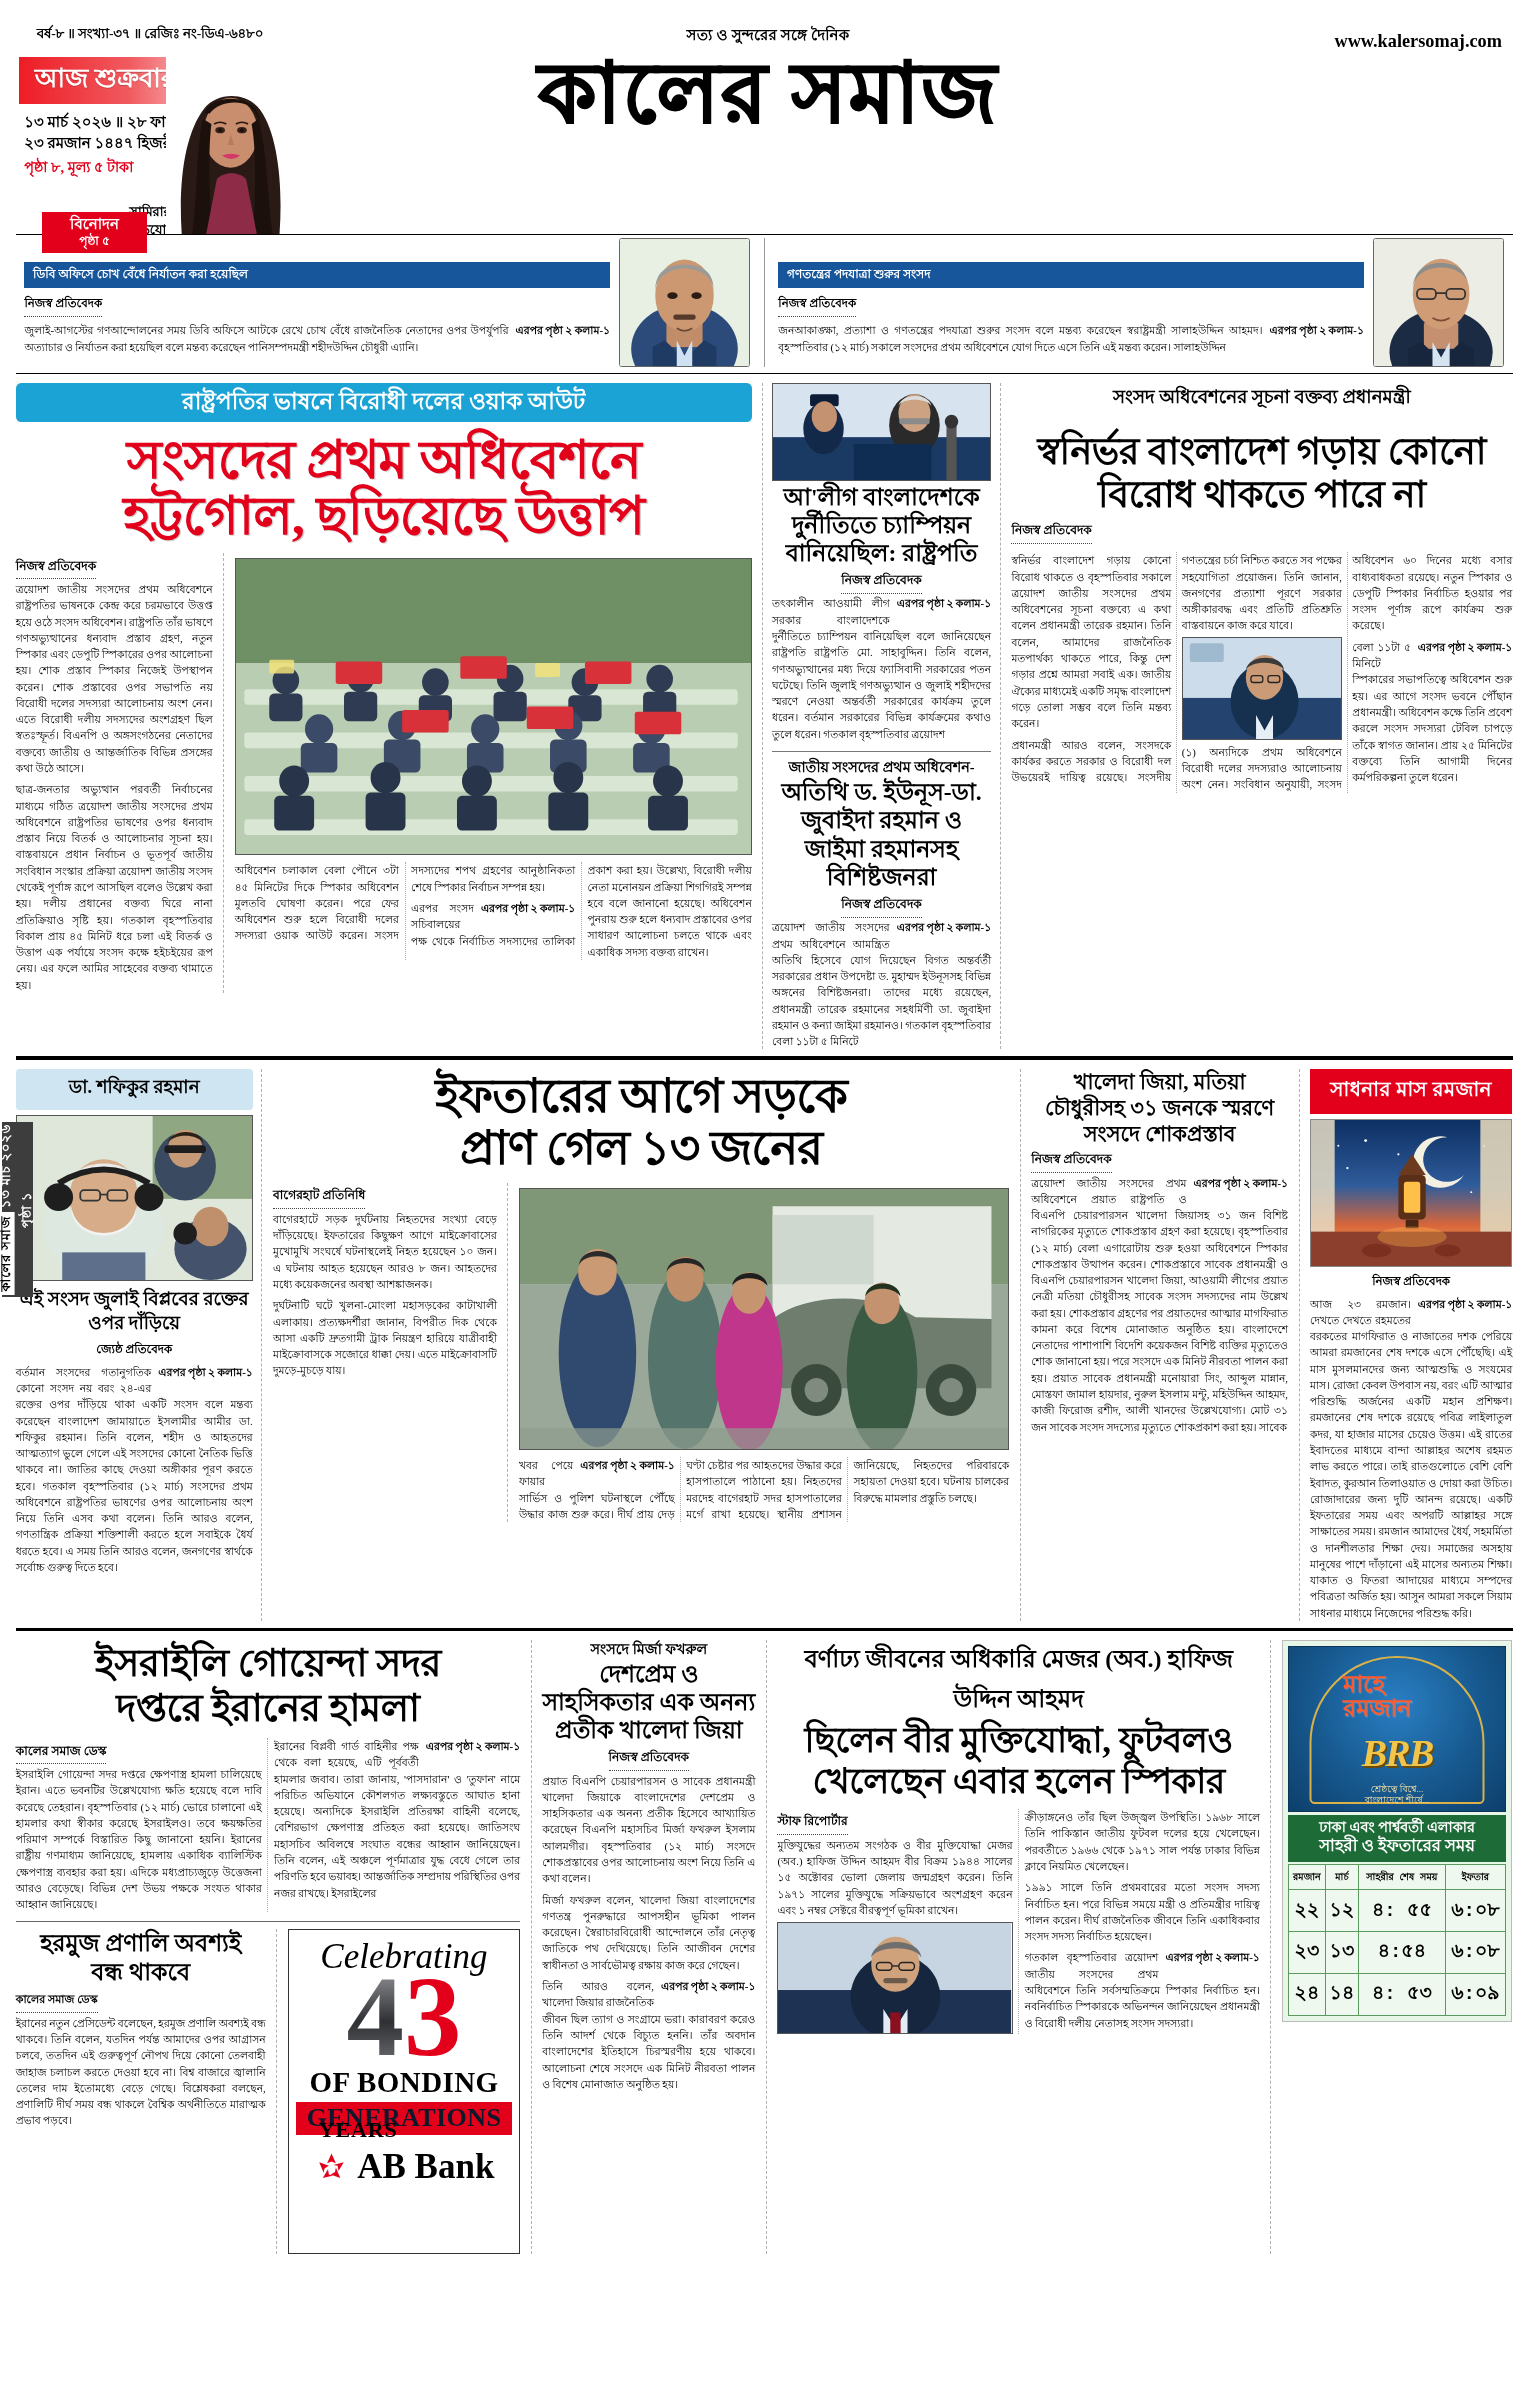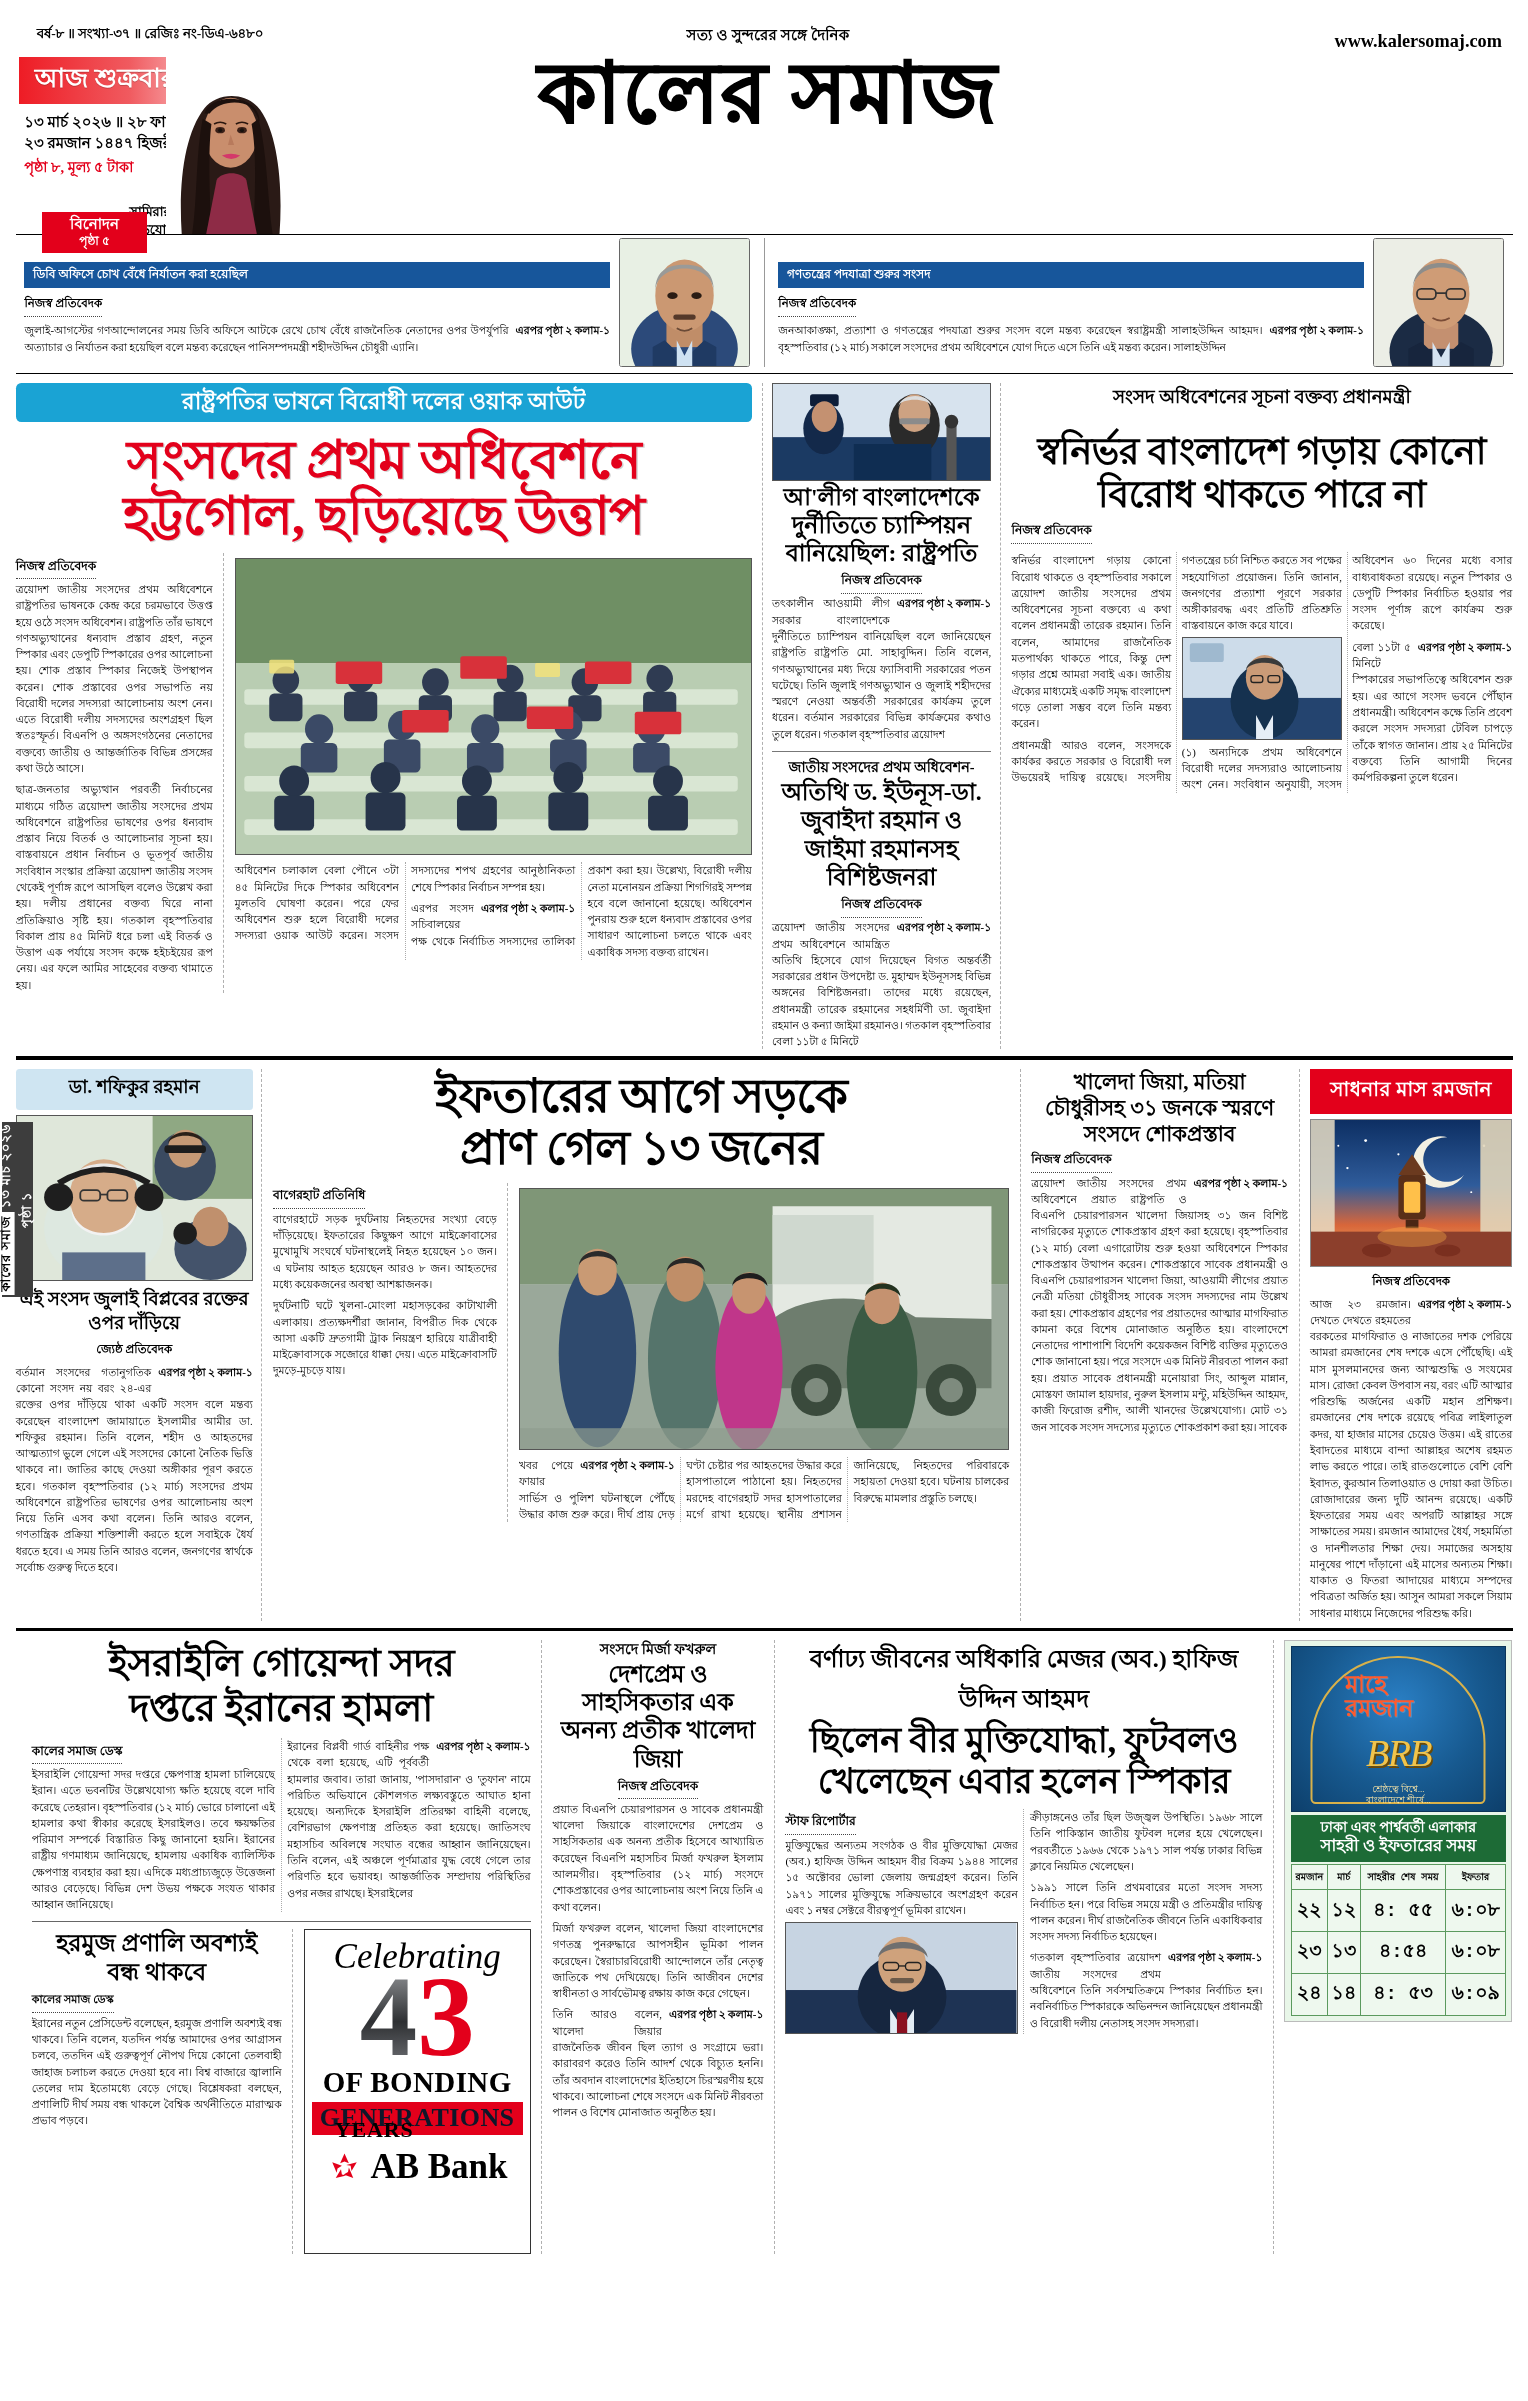--- a/index.html
+++ b/index.html
@@ -160,21 +160,21 @@
   .c-head { font-size: 21px; font-weight: bold; text-align:center; line-height: 1.24; }
 
   .red-chip {
     background: #e3001b; color: #fff; font-size: 20px; font-weight: bold;
     text-align: center; padding: 5.2px 7px 7px; letter-spacing: 0.4px;
   }
   .ramadan-img { width: 100%; height: 148px; border: 0.9px solid #888; overflow:hidden; margin-top: 5.2px; }
 
   
   .band3 { display: flex; padding: 0 15.7px; margin-top: 8.7px; }
-  .b3-a { width: 524px; padding-right: 10.5px; margin-left: 16px; }
+  .b3-a { width: 524px; padding-right: 10.5px; }
   .b3-b { width: 238px; padding: 0 10.5px; }
   .b3-c { width: 512px; padding: 0 10.5px; }
   .b3-d { width: 245px; padding-left: 10.5px; }
 
   .b3-head { font-size: 38px; font-weight: bold; text-align: center; line-height: 1.22; letter-spacing: -0.4px; }
   .b3-head-sm { font-size: 23.6px; font-weight: bold; text-align: center; line-height: 1.25; }
   .b3-cols2 { column-count: 2; column-gap: 12.2px; column-rule: 0.9px dotted #aaa; margin-top: 7px; }
   .b3-cols2b { column-count: 2; column-gap: 12.2px; column-rule: 0.9px dotted #aaa; margin-top: 5.2px; }
 
   .sec-sub { font-size: 24px; font-weight: bold; text-align: center; }
@@ -203,21 +203,21 @@
     position: relative; overflow: hidden; border: 0.9px solid #0b3559;
   }
   .brb-arch {
     position:absolute; left:50%; top: 8.7px; transform: translateX(-50%);
     width: 175px; height: 148px; border: 2.6px solid #d8b14a;
     border-radius: 87px 87px 5.2px 5.2px;
   }
   .brb-mahe { position:absolute; left:50%; top: 26px; transform: translateX(-50%);
     font-size: 23.6px; font-weight: bold; color:#ff5a2d; text-shadow: 0.9px 0.9px 0 #fff3; line-height: 1.0;}
   .brb-logo { position:absolute; left:50%; top: 84px; transform: translateX(-50%);
-    font-size: 38px; font-weight: normal; color:#f1c44c; letter-spacing: -1.7px; font-style: italic;
+    font-size: 38px; font-weight: bold; color:#f1c44c; letter-spacing: -1.7px; font-style: italic;
     text-shadow: 1.7px 1.7px 0 #6b4a06;}
   .brb-tag { position:absolute; left:50%; bottom: 5.2px; transform: translateX(-50%);
     font-size: 9.2px; color:#ffe9a8; white-space: nowrap; text-align:center; line-height:1.2;}
   .brb-band { background: #1d6b36; color:#fff; text-align:center; padding: 4.4px 3.5px 6.1px; margin-top: 2.6px;}
   .brb-band .l1 { font-size: 14.4px; font-weight: bold; line-height: 1.15;}
   .brb-band .l2 { font-size: 16.6px; font-weight: bold; line-height: 1.2;}
   table.iftar { width: 100%; border-collapse: collapse; margin-top: 2.6px; background: #eef8ee; font-family: Liberation Mono, monospace;}
   table.iftar th, table.iftar td { border: 0.9px solid #5b9a5e; text-align: center; }
   table.iftar th { font-size: 9.6px; font-weight: bold; padding: 4.4px 1.7px; }
   table.iftar td { font-size: 19px; font-weight: bold; padding: 4.4px 1.7px; }

